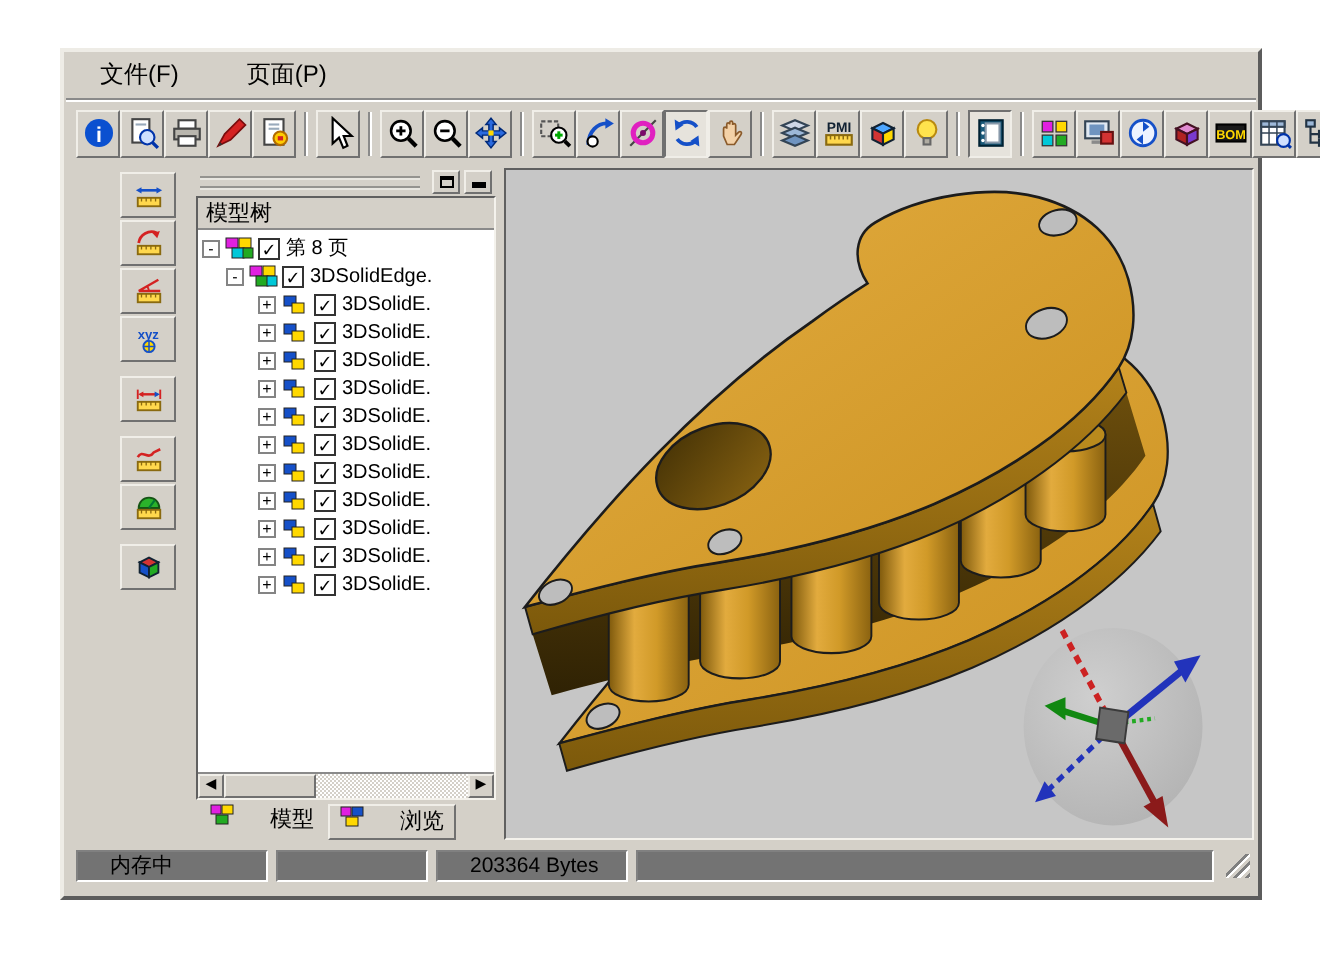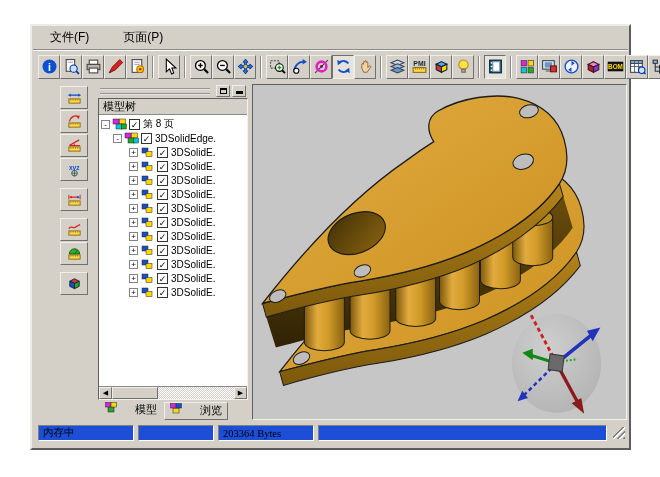--- a/index.html
+++ b/index.html
@@ -53,22 +53,22 @@
   .tabsrow{height:20px;display:flex;align-items:flex-end;padding-left:2px;gap:2px;flex:0 0 auto;}
   .tab{height:18px;display:flex;align-items:flex-start;gap:17px;font-size:11px;padding:0 5px;color:#000;}
   .tab.sel{border:1px solid;border-color:#f0eee8 #707070 #707070 #f0eee8;background:#d4d0c8;}
   .tab svg{width:13px;height:11px;}
   
   .viewport{flex:1;margin-left:4px;border:1px solid;border-color:#606060 #f4f2ec #f4f2ec #606060;
     background:#c6c6c6;position:relative;overflow:hidden;}
   .viewport svg{position:absolute;left:0;top:0;width:100%;height:100%;}
   
   .statusbar{height:26px;display:flex;align-items:center;gap:4px;padding:0 4px 4px 6px;}
-  .spanel{height:16px;border:1px solid;border-color:#808080 #ffffff #ffffff #808080;background:#1d4ed8;
-    font-size:10.5px;display:flex;align-items:center;padding-left:4px;color:#000;font-family:Liberation Serif, serif;}
+  .spanel{height:16px;border:1px solid;border-color:#808080 #ffffff #ffffff #808080;background:#737373;
+    font-size:10.5px;display:flex;align-items:center;padding-left:16px;color:#000;}
   .grip{width:12px;height:12px;margin-left:2px;align-self:flex-end;margin-bottom:5px;
     background:linear-gradient(135deg,transparent 40%,#808080 40% 48%,#fff 48% 56%,transparent 56% 64%,#808080 64% 72%,#fff 72% 80%,transparent 80% 88%,#808080 88% 96%,#fff 96%);}
 </style>
 </head>
 <body>
 
 <div class="window">
 
   <div class="menubar">
     <span class="menu-item">文件(F)</span>

